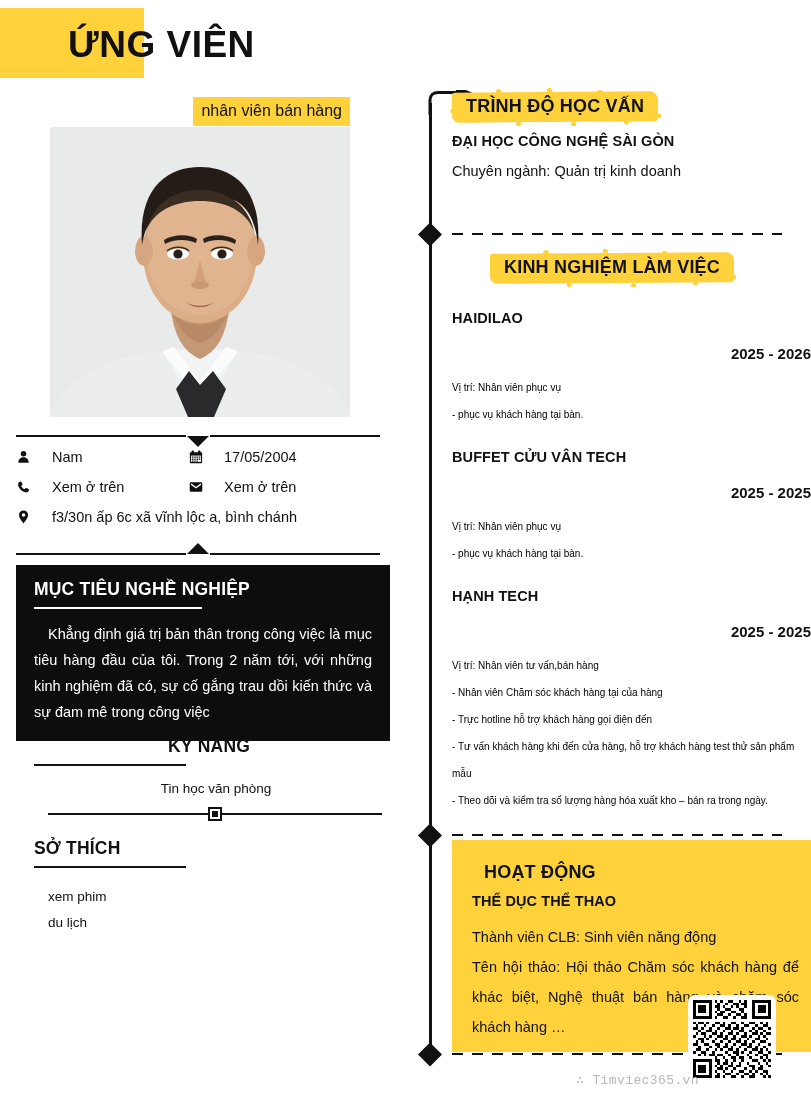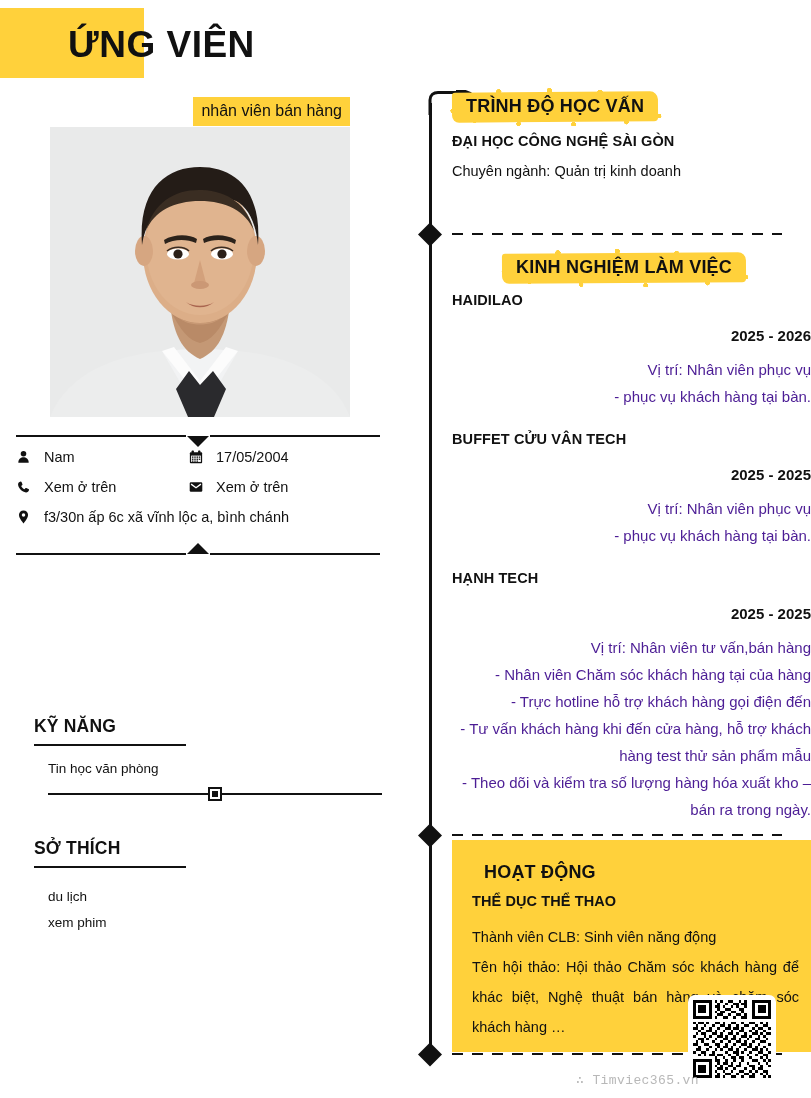--- a/index.html
+++ b/index.html
@@ -108,21 +108,21 @@
     width: 380px;
   }
   .contact-row {
     display: flex;
     align-items: flex-start;
     margin-bottom: 12px;
   }
   .c-item {
     display: flex;
     align-items: center;
-    gap: 13px;
+    gap: 21px;
     font-size: 14.5px;
     color: #111;
     line-height: 18px;
   }
   .c-item.w-half { width: 172px; flex: 0 0 172px; }
   .c-ico {
     width: 15px; height: 16px;
     display: inline-flex;
     align-items: center;
     justify-content: center;
@@ -164,21 +164,21 @@
     font-weight: bold;
     color: #111;
     letter-spacing: 0.2px;
   }
   .sec-left .rule {
     width: 152px; height: 2px;
     background: #111;
     margin-top: 7px;
   }
 
-  #sec-skill { top: 630px; }
+  #sec-skill { top: 650px; text-align: center; }
   #sec-hobby { top: 752px; }
 
   .skill-name {
     font-size: 13.5px;
     color: #111;
     margin-top: 15px;
     margin-left: 14px;
   }
   .skill-bar {
     position: relative;
@@ -323,24 +323,23 @@
   }
   .exp-date {
     font-size: 15px;
     font-weight: bold;
     color: #111;
     text-align: right;
     margin-top: 19px;
   }
   .exp-lines { margin-top: 12px; }
   .exp-lines div {
-    font-size: 15px;
-    color: #4c1d95;
+    font-size: 10px;
+    color: #000000;
     line-height: 27px;
-    text-align: right;
   }
 
   
   .act-card {
     position: absolute;
     left: 0; top: 754px;
     width: 359px;
     min-height: 211px;
     background: #FFD13B;
     padding: 22px 12px 10px 20px;
@@ -527,39 +526,44 @@
         </div>
       </div>
     </div>
 
     <div class="divider bot" id="divider-bot">
       <div class="ln"></div>
       <div class="notch-mask"></div>
       <div class="tri"></div>
     </div>
 
+    <div class="objective">
+      <h2>MỤC TIÊU NGHỀ NGHIỆP</h2>
+      <div class="rule"></div>
+      <p>Khẳng định giá trị bản thân trong công việc là mục tiêu hàng đầu của tôi. Trong 2 năm tới, với những kinh nghiệm đã có, sự cố gắng trau dồi kiến thức và sự đam mê trong công việc</p>
+    </div>
 
     <div class="sec-left" id="sec-skill">
       <h2>KỸ NĂNG</h2>
       <div class="rule"></div>
       <div class="skill-name">Tin học văn phòng</div>
       <div class="skill-bar">
         <div class="track"></div>
         <div class="knob" id="skill-knob-0" style="left: 50%;">
             <i></i>
           </div>
       </div>
     </div>
 
     <div class="sec-left" id="sec-hobby">
       <h2>SỞ THÍCH</h2>
       <div class="rule"></div>
       <ul class="hobby-list">
+        <li>xem phim</li>
         <li>du lịch</li>
-        <li>xem phim</li>
       </ul>
     </div>
   </div>
 
   <div class="timeline-stem"></div>
   <div class="tl-arrow">
     <svg width="46" height="26" viewBox="0 0 46 26" xmlns="http://www.w3.org/2000/svg">
       <path d="M2 25 L2 10 C2 5.2 5.6 2.4 10 2.4 L30 2.4" stroke="#111" stroke-width="3" fill="none"></path>
       <path d="M28 -4 L44 2.6 L28 9.6 Z" fill="#111" transform="translate(0,0)"></path>
     </svg>
@@ -573,23 +577,23 @@
 
   <div class="right-col">
 
     <div class="edu-block">
       <div class="hl-title">TRÌNH ĐỘ HỌC VẤN</div>
       <div class="org" style="margin-top:10px;">ĐẠI HỌC CÔNG NGHỆ SÀI GÒN</div>
       <div class="body-line" style="margin-top:8px;">Chuyên ngành: Quản trị kinh doanh</div>
     </div>
 
     <div class="exp-block">
-      <div class="hl-title" style="margin-left:50px;">KINH NGHIỆM LÀM VIỆC</div>
-
-      <div class="exp-item" style="margin-top:8px;">
+      <div class="hl-title" style="margin-left:38px;">KINH NGHIỆM LÀM VIỆC</div>
+
+      <div class="exp-item" style="margin-top:26px;">
         <div class="exp-head">HAIDILAO</div>
         <div class="exp-date">2025 - 2026</div>
         <div class="exp-lines">
           <div>Vị trí: Nhân viên phục vụ</div>
           <div>- phục vụ khách hàng tại bàn.</div>
         </div>
       </div>
 
       <div class="exp-item" style="margin-top:21px;">
         <div class="exp-head">BUFFET CỬU VÂN TECH</div>

